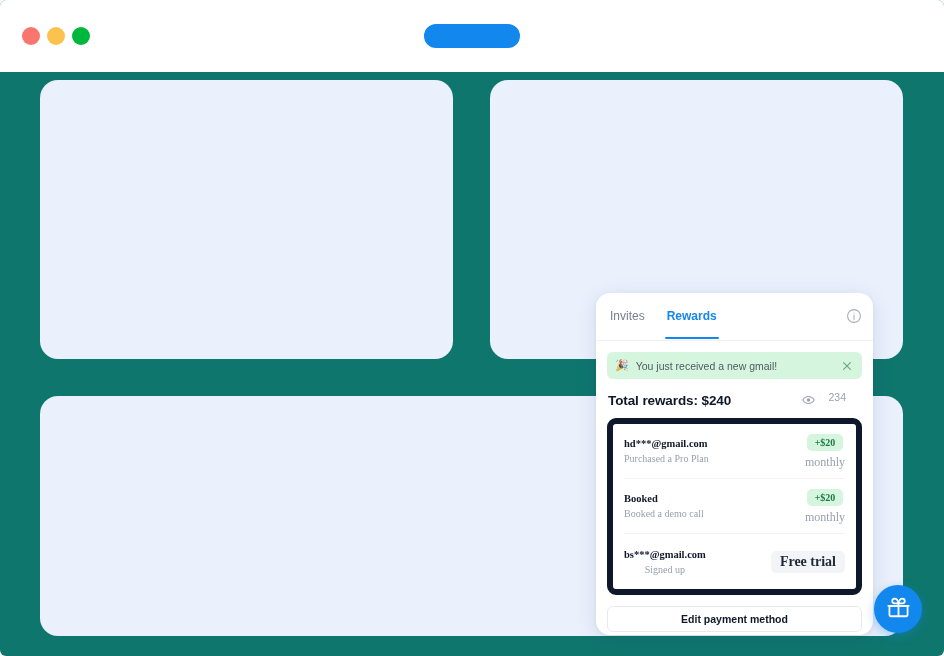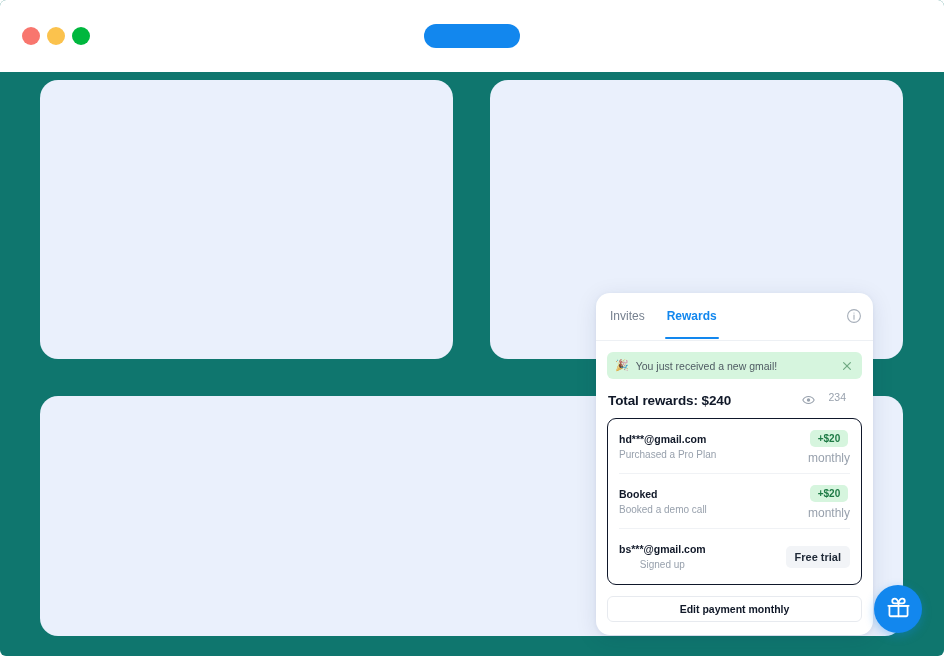--- a/index.html
+++ b/index.html
@@ -206,24 +206,25 @@
     gap: 13px;
     color: #98A1AD;
   }
   #views-counter .count {
     font-size: 10.5px;
     color: #98A1AD;
   }
 
   
   #rewards-list {
-    border: 1px solid #0f172a;
+    border: 6px solid #0f172a;
     border-radius: 9px;
     padding: 0 11px;
     box-sizing: border-box;
+    font-family: Liberation Serif, serif;
   }
   .reward-row {
     display: flex;
     align-items: center;
     justify-content: space-between;
     height: 55px;
     border-bottom: 1px solid #F0F2F5;
     box-sizing: border-box;
   }
   .reward-row:last-child {
@@ -258,21 +259,21 @@
   }
   .amount-period {
     font-size: 12px;
     color: #98A1AD;
     margin-top: 4px;
   }
   .status-pill {
     display: inline-block;
     background: #F2F4F7;
     color: #1F2937;
-    font-size: 11px;
+    font-size: 14px;
     font-weight: bold;
     border-radius: 5px;
     padding: 5px 9px;
     line-height: 12px;
     white-space: nowrap;
   }
 
   
   #edit-payment-button {
     margin: 11px 0 0 0;
@@ -401,21 +402,21 @@
             <div class="who">bs***@gmail.com</div>
             <div class="what">Signed up</div>
           </div>
           <div class="reward-amount">
             <div class="status-pill">Free trial</div>
           </div>
         </div>
 
       </div>
 
-      <button id="edit-payment-button">Edit payment monthly</button>
+      <button id="edit-payment-button">Edit payment method</button>
 
     </div>
   </div>
 
   <div id="gift-fab">
     <span>
       <svg viewBox="0 0 24 24" width="25" height="25" fill="none" stroke="#ffffff" stroke-width="1.7" stroke-linecap="round" stroke-linejoin="round">
         <rect x="3.3" y="10.4" width="17.4" height="10" rx="1.1"></rect>
         <line x1="2.2" y1="10.4" x2="21.8" y2="10.4"></line>
         <line x1="12" y1="7.4" x2="12" y2="20.4"></line>

